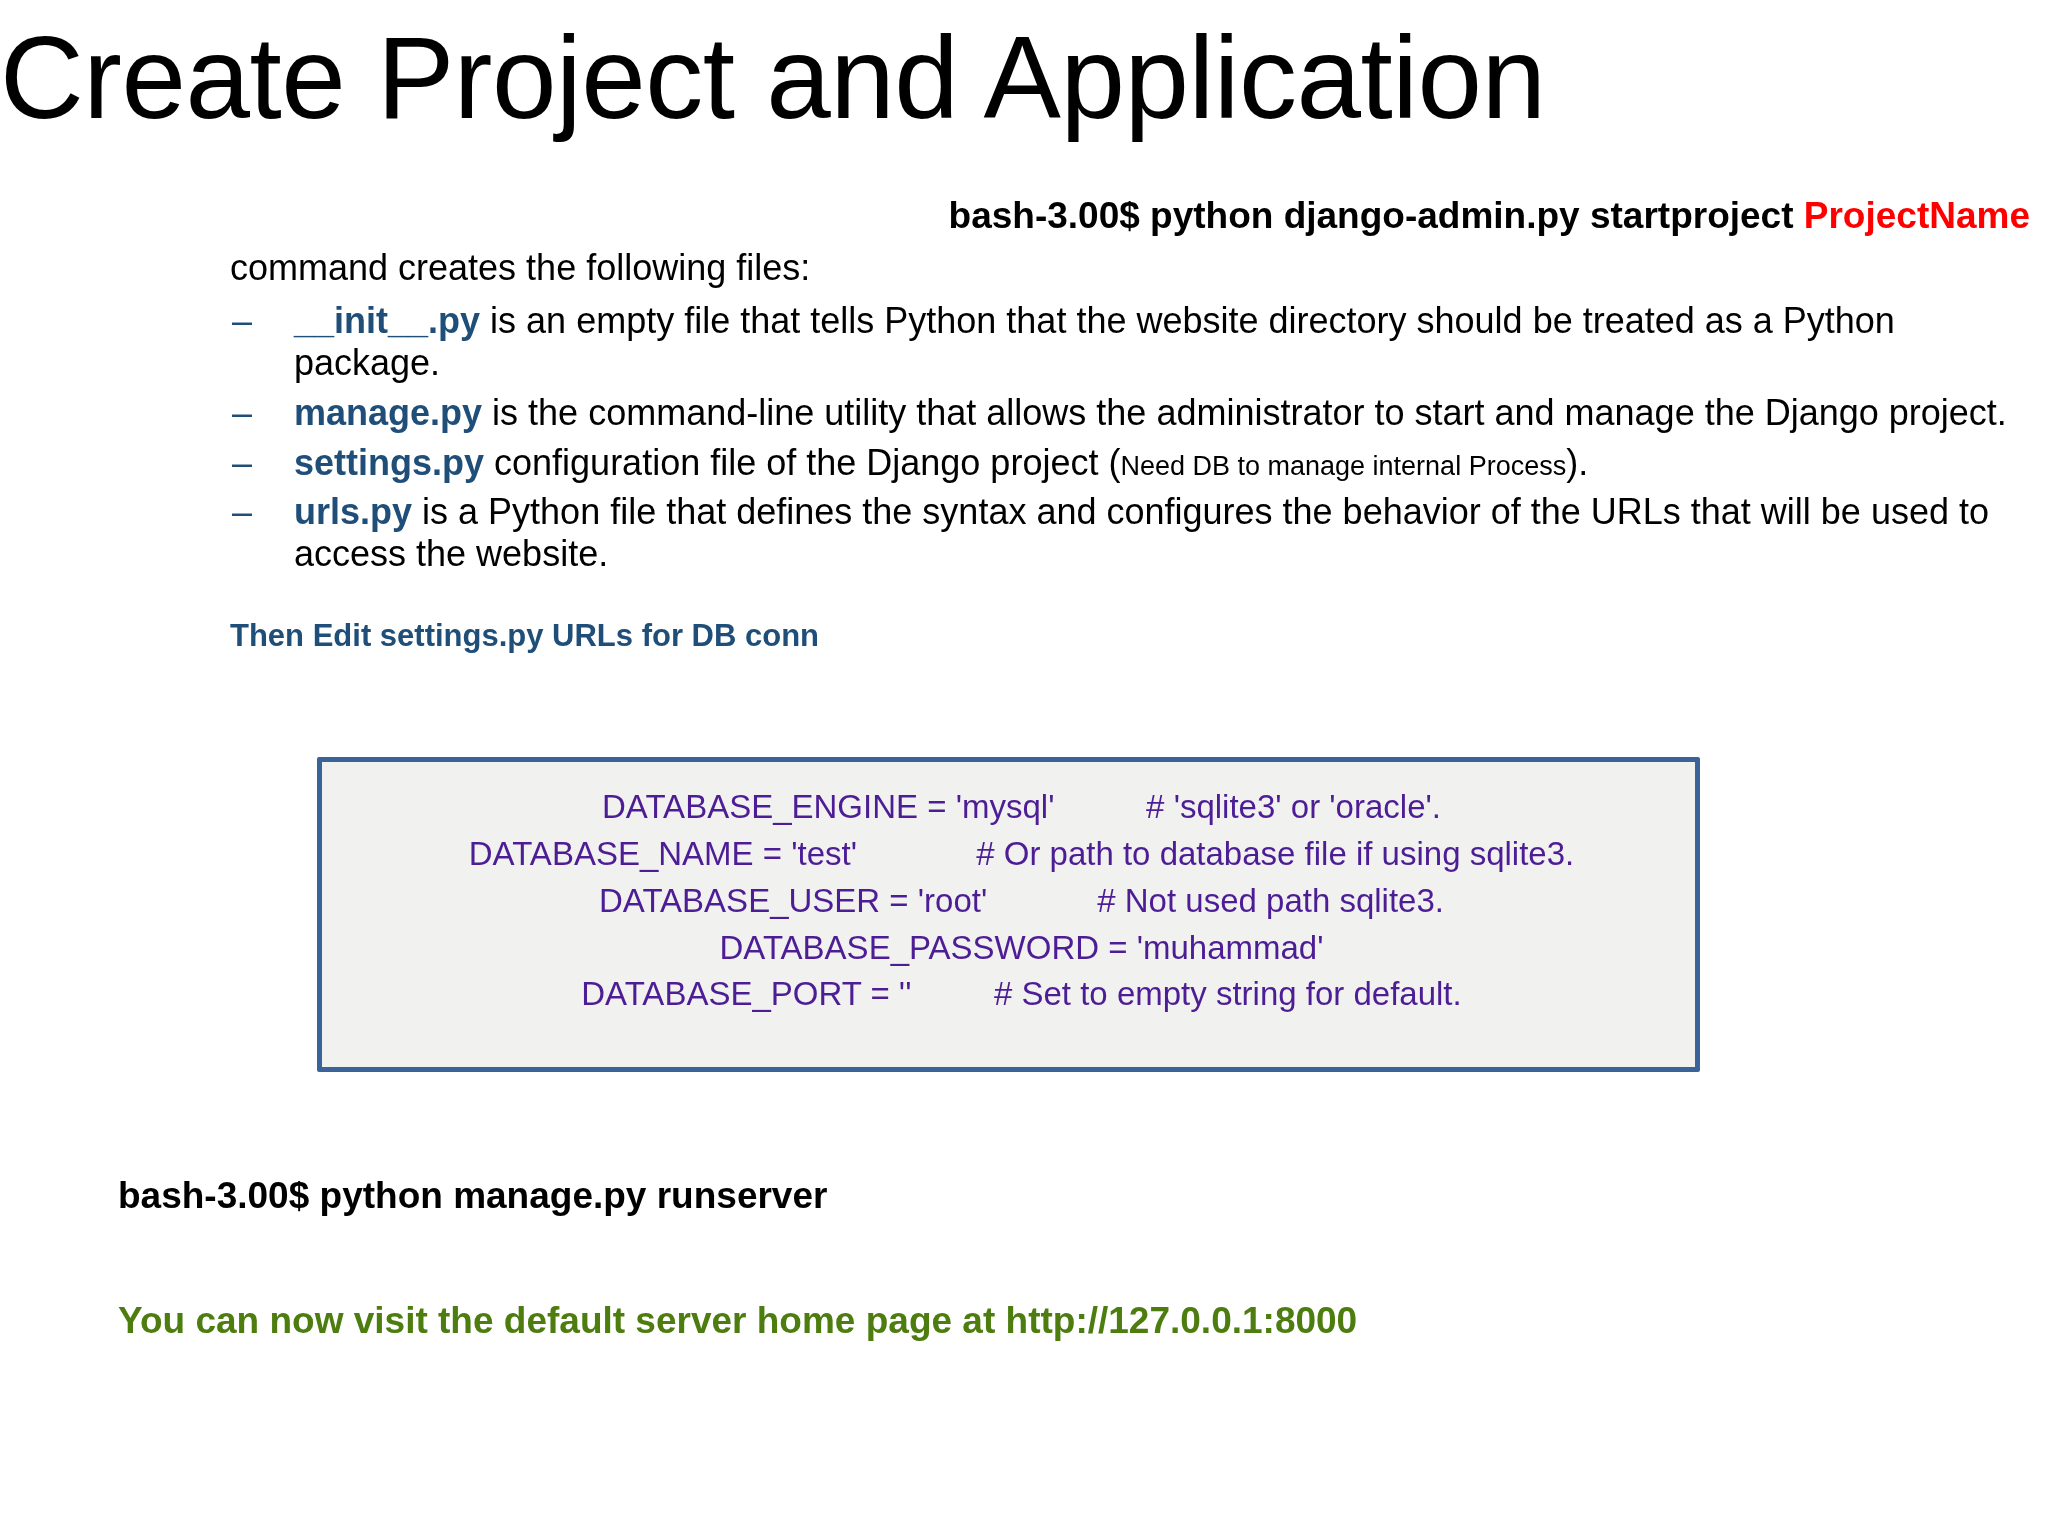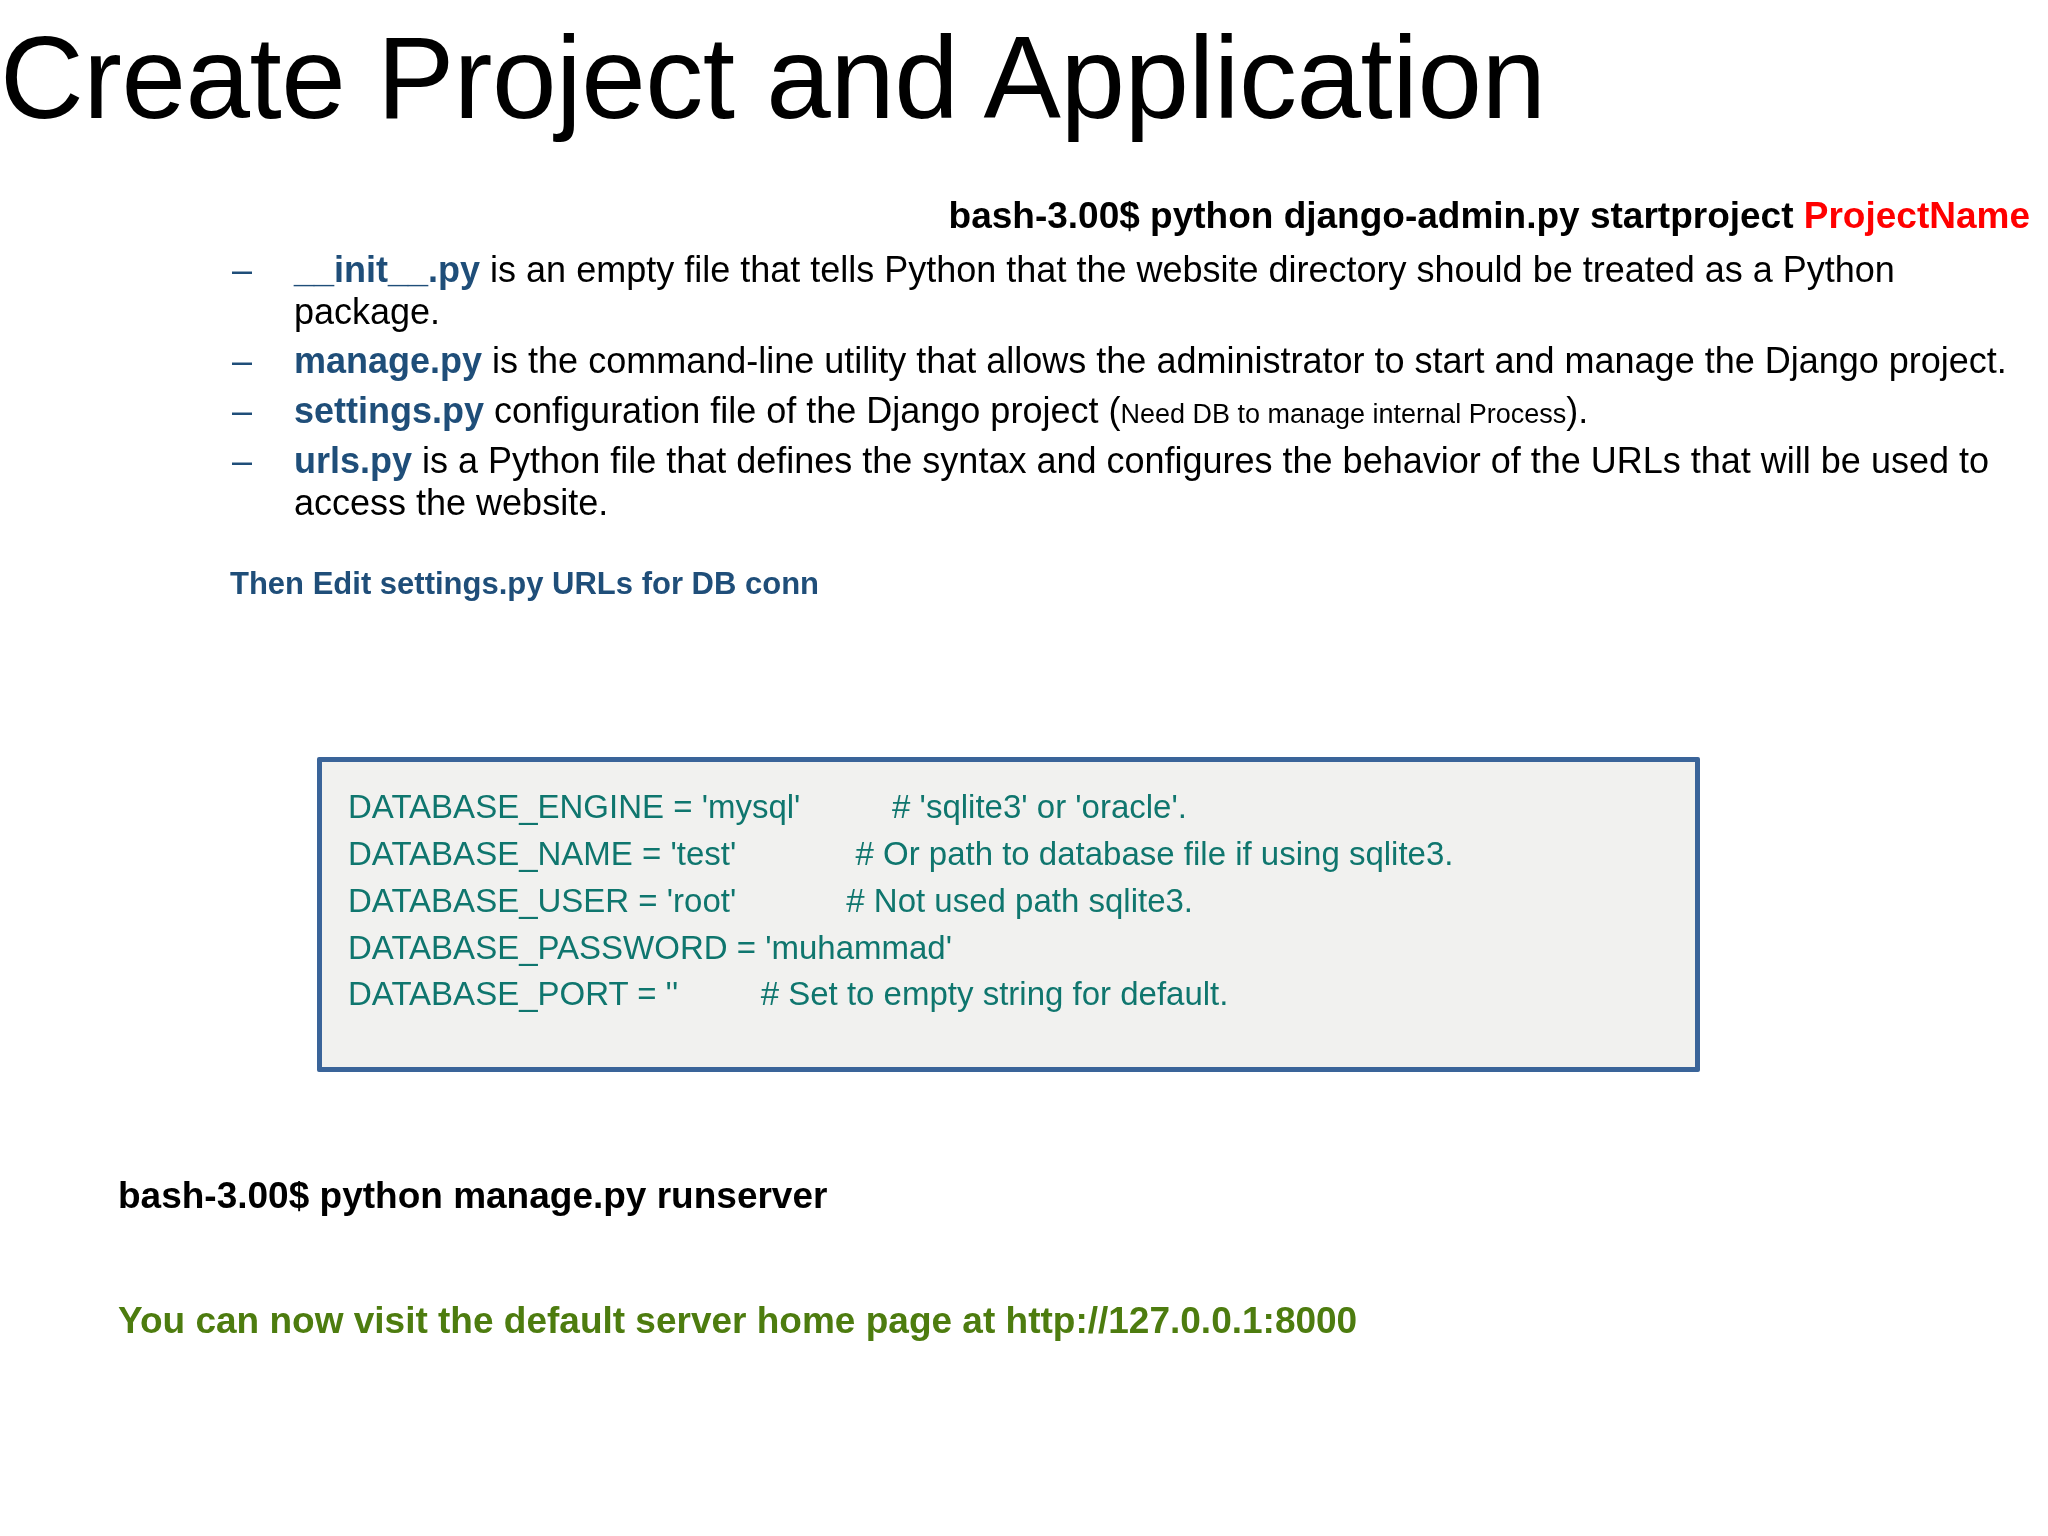--- a/index.html
+++ b/index.html
@@ -110,23 +110,24 @@
     height: 315px;
     box-sizing: border-box;
     background: #F1F1EF;
     border: 5px solid #3A6499;
     border-radius: 2px;
     padding: 22px 0 0 26px;
   }
   .code-line {
     font-size: 33px;
     line-height: 1.42;
-    color: #0f766e;
+    color: #4c1d95;
     white-space: pre;
     font-family: "Liberation Sans", sans-serif;
+    text-align: center;
   }
 
   
   .footer-block {
     position: absolute;
     left: 118px;
     top: 1125px;
     width: 1900px;
     margin-top: 47px;
   }
@@ -150,20 +151,21 @@
 <body>
 
 <div class="slide-title">Create Project and Application</div>
 
 <div class="body-block">
 
   <div class="cmd-line">
     <span>bash-3.00$ python django-admin.py startproject </span><span class="arg-highlight">ProjectName</span>
   </div>
 
+  <div class="sub-line">command creates the following files:</div>
 
   <div class="bullets">
 
     <div class="bullet-row">
       <span class="bullet-dash">–</span>
       <span class="kw">__init__.py</span><span> is an empty file that tells Python that the website directory should be treated as a Python package.</span>
     </div>
 
     <div class="bullet-row">
       <span class="bullet-dash">–</span>

